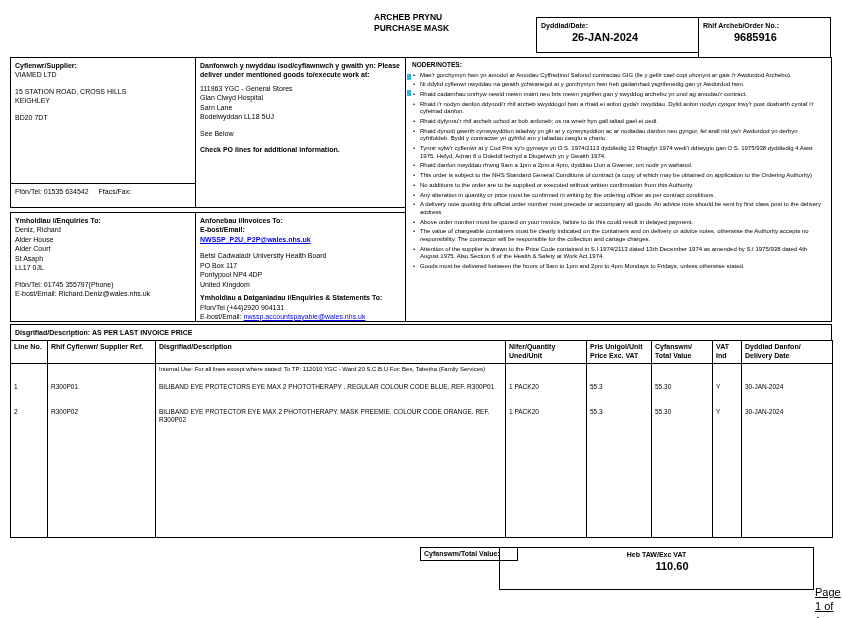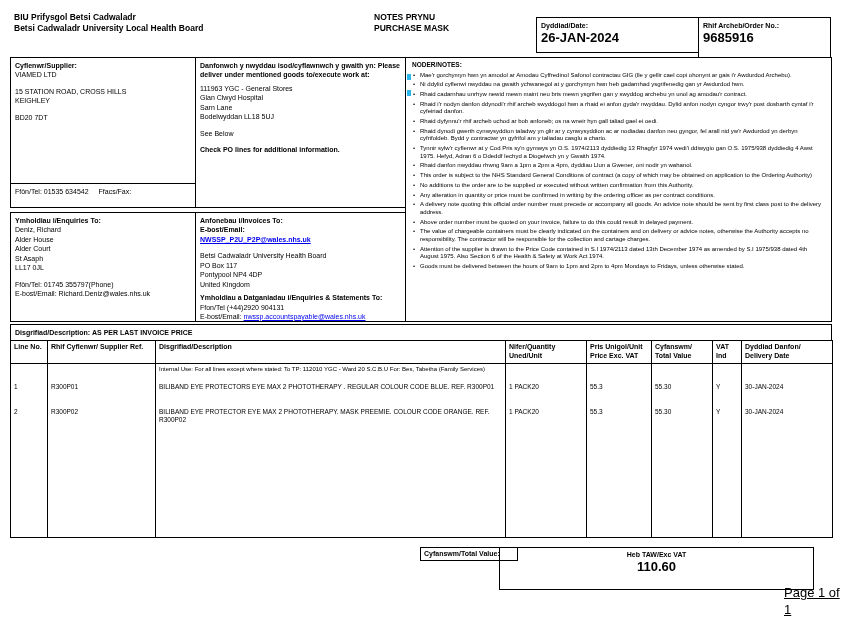--- a/index.html
+++ b/index.html
@@ -7,21 +7,21 @@
   .page {
     position:relative; width:842px; height:618px; background:#ffffff;
     font-family:"Liberation Sans", sans-serif; color:#000; overflow:hidden;
   }
   .abs { position:absolute; }
   .box { position:absolute; border:1px solid #000; background:#fff; }
   .b { font-weight:bold; }
   .fs6  { font-size:6px;  line-height:1.3; }
   .fs65 { font-size:6.5px;line-height:1.35; }
   .fs7  { font-size:7px;  line-height:1.35; }
-  .fs75 { font-size:13px;line-height:1.3; }
+  .fs75 { font-size:11px;line-height:1.3;margin-left:31px; }
   .fs85 { font-size:8.5px;line-height:1.25; }
   .pad { padding:3px 4px; }
   .gap { margin-top:7px; }
   .sgap{ margin-top:4px; }
   a.link { color:#0000EE; text-decoration:underline; cursor:pointer; }
   a.link.bold { font-weight:bold; }
 
   
   .notes-list { list-style:none; margin-top:2px; }
   .notes-list li { position:relative; padding-left:8px; margin-bottom:2px; font-size:6px; line-height:1.28; }
@@ -42,27 +42,23 @@
   .totals-label { position:absolute; left:420px; top:547px; width:98px; height:14px;
     border:1px solid #000; font-size:7px; font-weight:bold; padding:2px 3px; }
   .totals-value { position:absolute; left:499px; top:547px; width:315px; height:43px;
     border:1px solid #000; text-align:center; padding-top:2px; }
 </style>
 </head>
 <body>
 
 <div class="page">
 
-  <div class="abs fs85 b" style="left:14px; top:12px;">
-    <div>BIU Prifysgol Betsi Cadwaladr</div>
-    <div>Betsi Cadwaladr University Local Health Board</div>
-  </div>
 
   <div class="abs fs85 b" style="left:374px; top:12px;">
-    <div>NOTES PRYNU</div>
+    <div>ARCHEB PRYNU</div>
     <div>PURCHASE MASK</div>
   </div>
 
   <div class="box pad" style="left:536px; top:17px; width:163px; height:36px;">
     <div class="fs7 b">Dyddiad/Date:</div>
     <div class="fs75 b">26-JAN-2024</div>
   </div>
 
   <div class="box pad" style="left:698px; top:17px; width:133px; height:44px;">
     <div class="fs7 b">Rhif Archeb/Order No.:</div>

